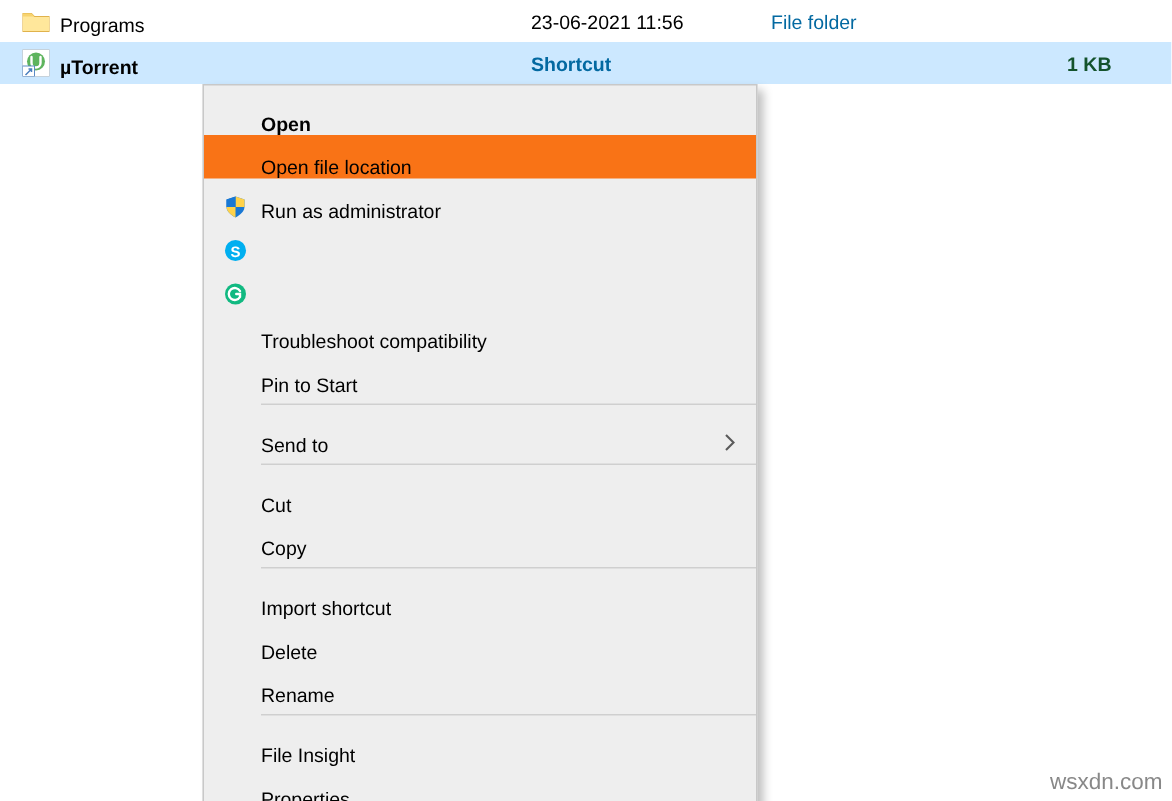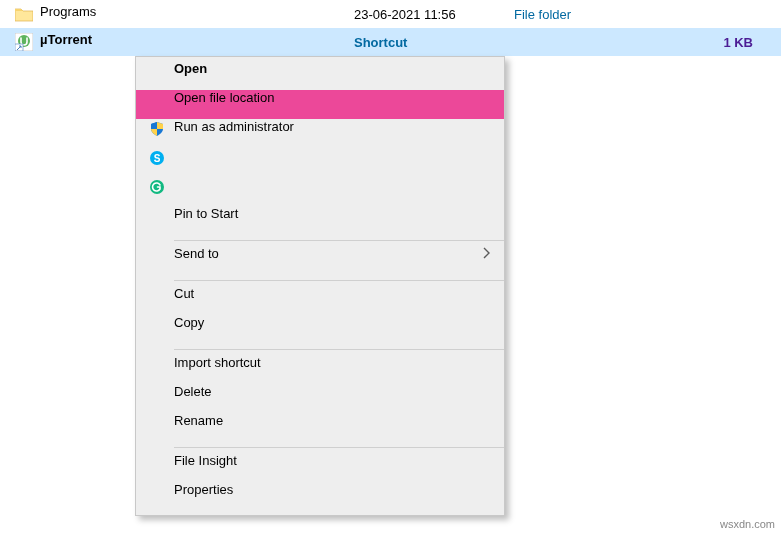--- a/index.html
+++ b/index.html
@@ -16,45 +16,45 @@
     color: #000;
   }
   .file-list { width: 100%; }
   .file-row {
     display: flex;
     align-items: center;
     height: 28px;
     padding-left: 14px;
   }
   .file-row.selected { background: #cce8ff; font-weight: bold; }
-  .col-name { display:flex; align-items:flex-start; width: 340px; }
+  .col-name { display:flex; align-items:flex-end; width: 340px; }
   .col-date { width: 160px; color:#000; }
   .col-type { width: 200px; color:#0369a1; }
-  .col-size { flex:1; text-align:right; padding-right:28px; color:#4c1d95; }
+  .col-size { flex:1; text-align:right; padding-right:40px; color:#14532d; }
   .icon-wrap { width: 20px; height:20px; margin-right: 6px; display:flex; align-items:center; justify-content:center; }
 
   .context-menu {
     position: absolute;
     left: 135px;
     top: 56px;
     width: 370px;
     background: #eeeeee;
     border: 1px solid #c8c8c8;
     box-shadow: 4px 4px 6px rgba(0,0,0,0.25);
     padding: 4px 0;
   }
   .menu-item {
     display:flex;
-    align-items:flex-start;
+    align-items:flex-end;
     height: 29px;
     padding: 0 14px 0 8px;
     position: relative;
   }
   .menu-item.hover {
-    background: #ec4899;
+    background: #f97316;
   }
   .menu-icon {
     width: 26px;
     height: 20px;
     display:flex;
     align-items:center;
     justify-content:center;
     flex-shrink:0;
   }
   .menu-label { flex:1; padding-left: 4px; }
@@ -62,21 +62,21 @@
   .menu-arrow { font-size: 14px; color:#5a5a5a; }
   .menu-sep {
     height: 1px;
     background: #cfcfcf;
     margin: 5px 0 5px 38px;
   }
   .watermark {
     position:absolute;
     right: 6px;
     bottom: 4px;
-    font-size: 11px;
+    font-size: 15px;
     color: #888;
   }
 </style>
 </head>
 <body>
 
 <div class="file-list">
   <div class="file-row">
     <div class="col-name">
       <span class="icon-wrap">
@@ -141,20 +141,24 @@
   <div class="menu-item">
     <span class="menu-icon">
       <svg width="16" height="16" viewBox="0 0 16 16">
         <circle cx="8" cy="8" r="7" fill="#11b981"></circle>
         <path d="M11 6 A4 4 0 1 0 11 10 L11 8 L8.5 8" stroke="#fff" stroke-width="1.6" fill="none" stroke-linecap="round"></path>
       </svg>
     </span>
   </div>
   <div class="menu-item">
     <span class="menu-icon"></span>
+    <span class="menu-label">Troubleshoot compatibility</span>
+  </div>
+  <div class="menu-item">
+    <span class="menu-icon"></span>
     <span class="menu-label">Pin to Start</span>
   </div>
 
   <div class="menu-sep"></div>
 
   <div class="menu-item">
     <span class="menu-icon"></span>
     <span class="menu-label">Send to</span>
     <span class="menu-arrow">
       <svg width="8" height="12" viewBox="0 0 8 12">

